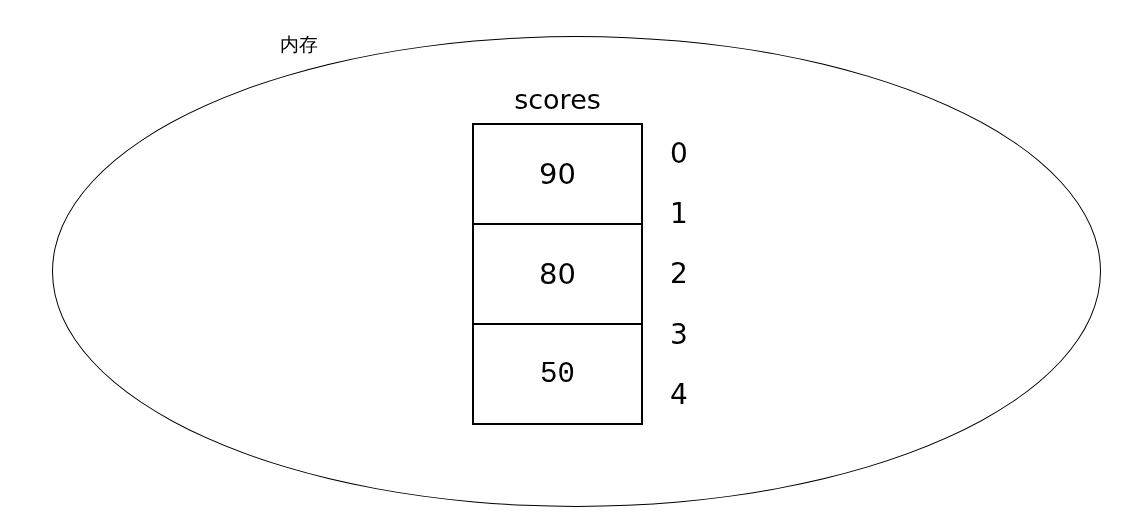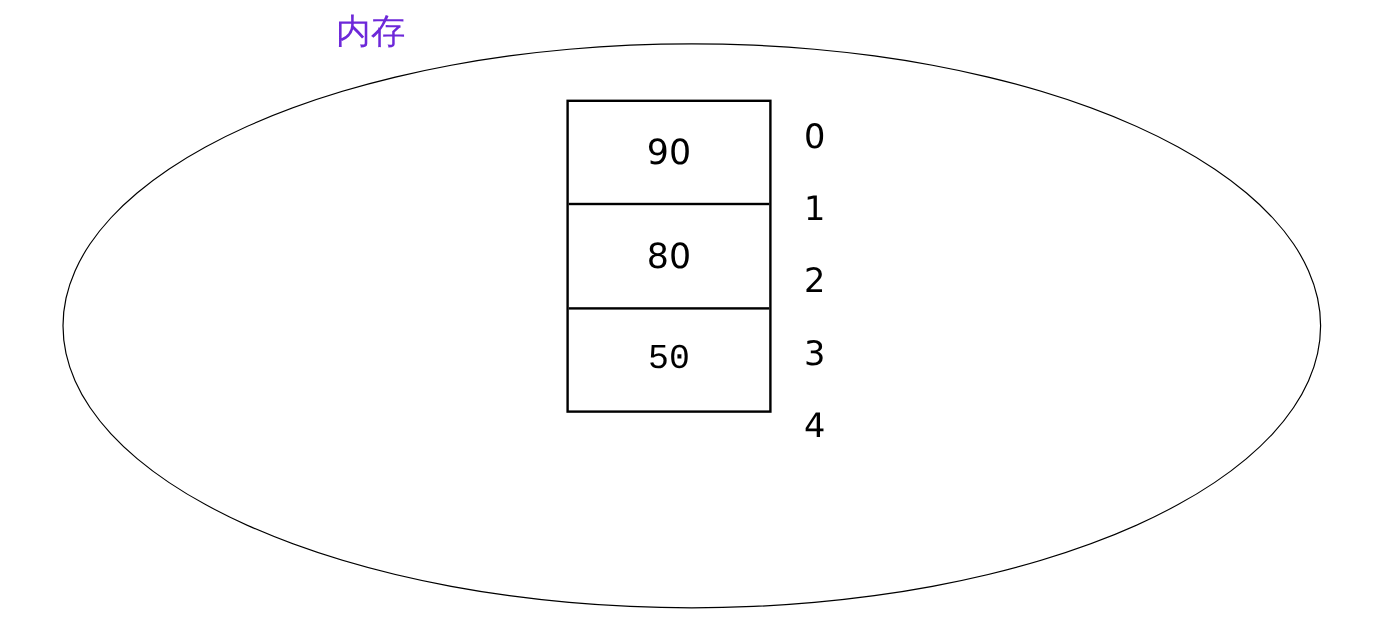--- a/index.html
+++ b/index.html
@@ -23,24 +23,24 @@
     width: 1049px;
     height: 471px;
     border: 1px solid #000000;
     border-radius: 50%;
     box-sizing: border-box;
     background: transparent;
   }
   .memory-label {
     position: absolute;
     left: 280px;
-    top: 10px;
-    font-size: 29px;
+    top: 28px;
+    font-size: 19px;
     line-height: 33px;
-    color: #6d28d9;
+    color: #000000;
     white-space: nowrap;
   }
   .array-group {
     position: absolute;
     left: 472px;
     top: 83px;
   }
   .array-title {
     width: 171px;
     text-align: center;
@@ -49,21 +49,21 @@
     margin-bottom: 7px;
     color: #000000;
   }
   .array-body {
     display: flex;
     flex-direction: row;
     align-items: flex-start;
   }
   .cells {
     width: 171px;
-    height: 261px;
+    height: 302px;
     border: 2px solid #000000;
     box-sizing: border-box;
     display: flex;
     flex-direction: column;
     background: #ffffff;
   }
   .cell {
     flex: 1;
     display: flex;
     align-items: center;
@@ -94,20 +94,21 @@
 <body>
 
 <div class="canvas">
 
   <div class="ellipse"></div>
 
   <div class="memory-label">内存</div>
 
   <div class="array-group">
 
+    <div class="array-title">scores</div>
 
     <div class="array-body">
 
       <div class="cells">
         <div class="cell">90</div>
         <div class="cell">80</div>
         <div class="cell">50</div>
       </div>
 
       <div class="indices">

